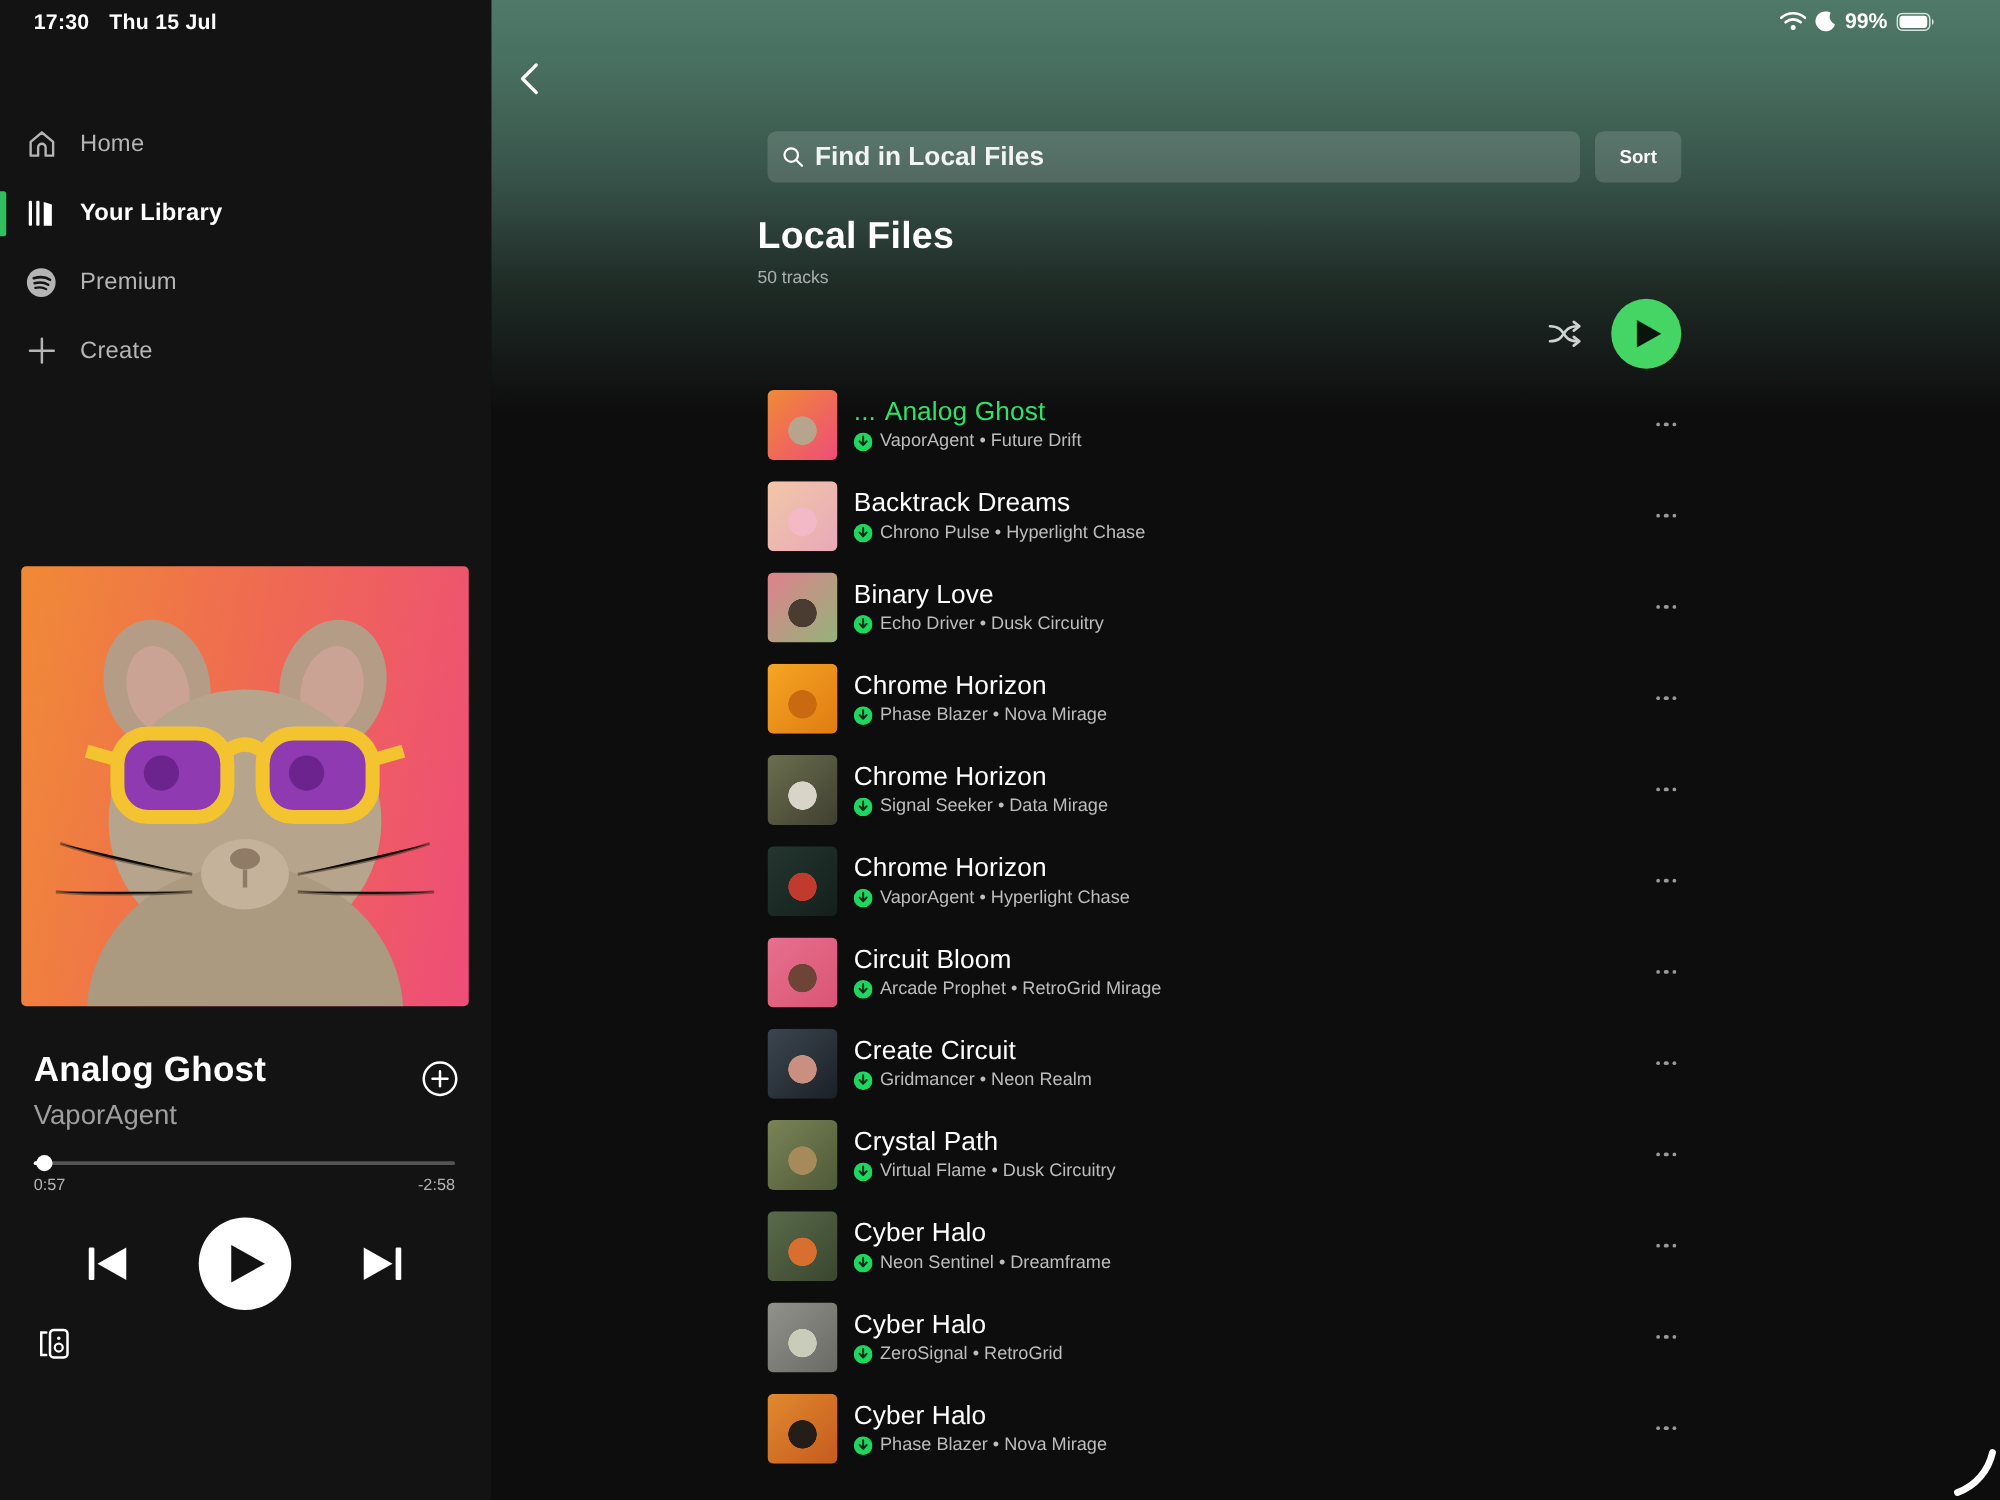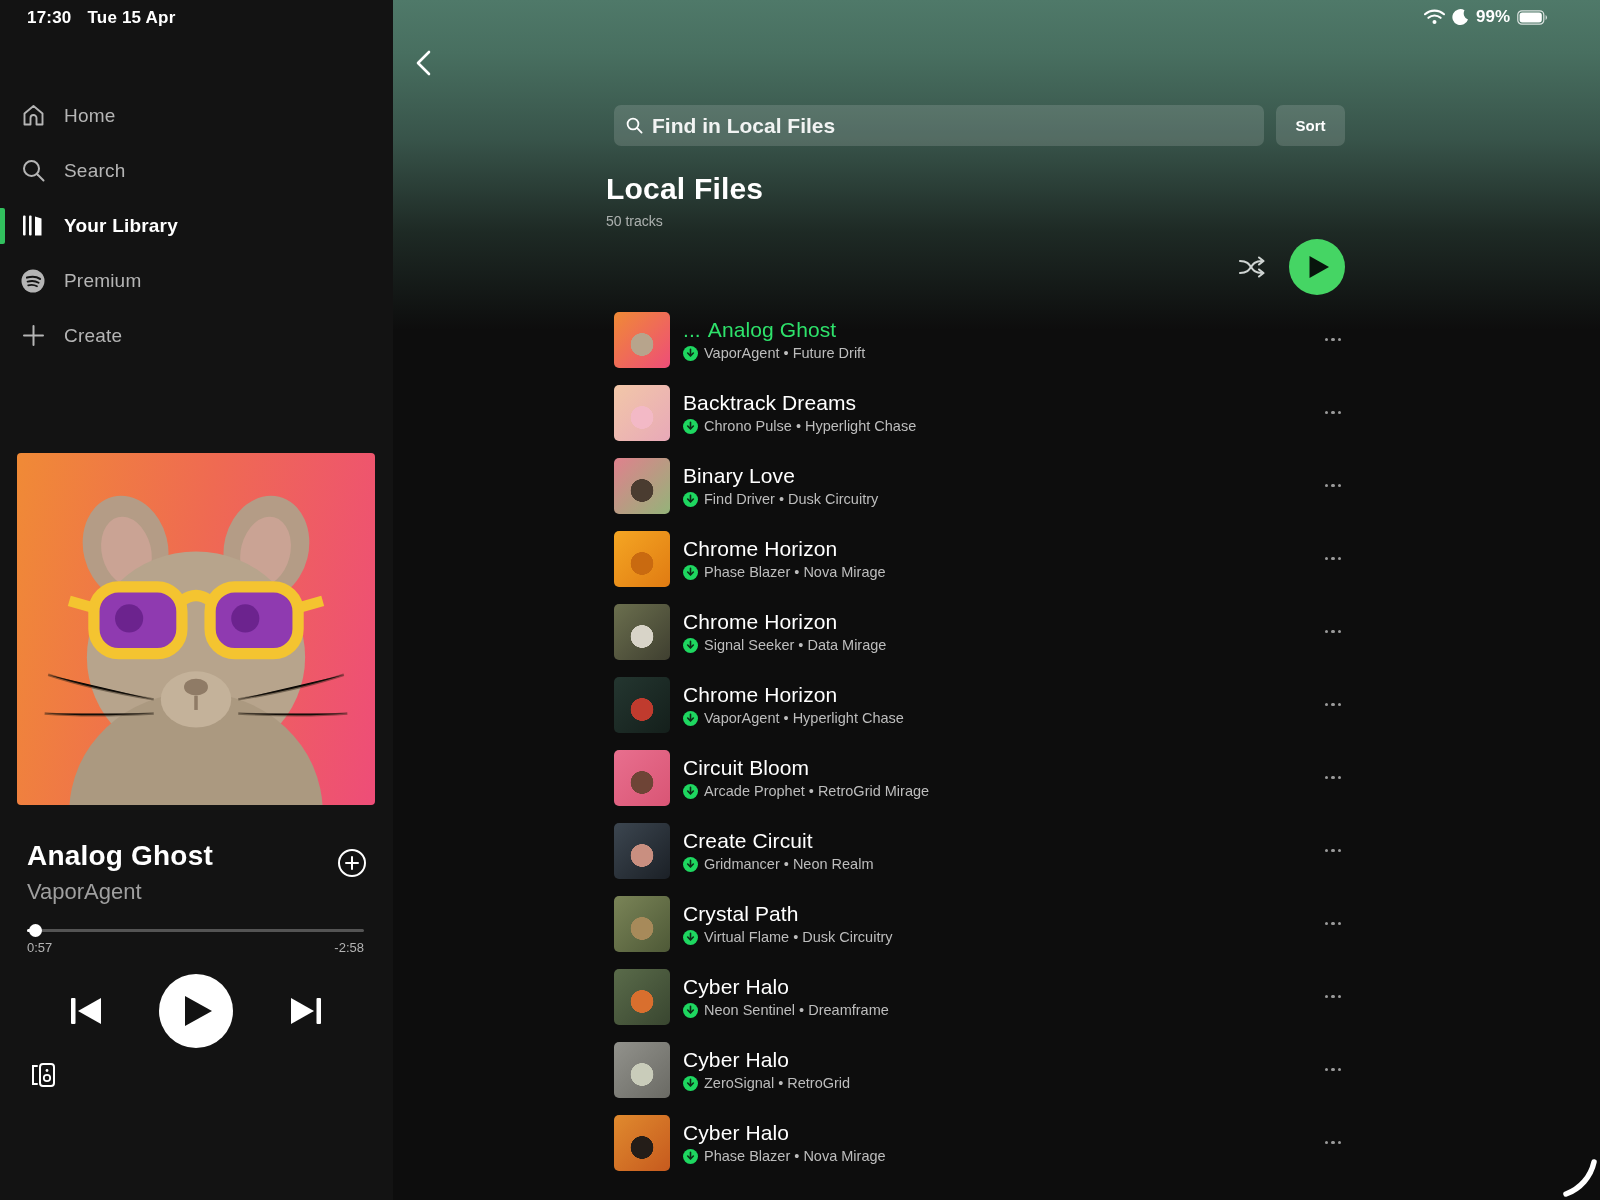--- a/index.html
+++ b/index.html
@@ -103,42 +103,33 @@
 
   .corner-arc { position:absolute; left:1480px; top:1100px; z-index:9; }
 </style>
 </head>
 <body>
 
 <div class="app">
 
   <div class="sidebar">
     <div class="statusbar-left">
-      <span>17:30</span><span class="date">Tue 15 Apr</span>
+      <span>17:30</span><span class="date">Thu 15 Jul</span>
     </div>
 
     <div class="nav" id="nav-container">
   <div class="nav-item">
     <span class="ico">
             <svg width="25" height="25" viewBox="0 0 25 25" fill="none" stroke-width="1.9" stroke-linejoin="round" stroke-linecap="round" stroke="currentColor">
               <path d="M3.5 10.5 L12.5 3 L21.5 10.5 V21.5 H15.5 V15 a3 3 0 0 0 -6 0 V21.5 H3.5 Z"></path>
             </svg>
           </span>
     <span class="lbl">Home</span>
   </div>
 
-  <div class="nav-item">
-    <span class="ico">
-            <svg width="25" height="25" viewBox="0 0 25 25" fill="none" stroke-width="2" stroke-linecap="round" stroke="currentColor">
-              <circle cx="10.5" cy="10.5" r="7.5"></circle>
-              <path d="M16.5 16.5 L22.5 22.5"></path>
-            </svg>
-          </span>
-    <span class="lbl">Search</span>
-  </div>
 
   <div class="nav-item active">
     <span class="ico">
             <svg width="25" height="25" viewBox="0 0 25 25" stroke="currentColor">
               <rect x="2" y="2.5" width="2.6" height="20" rx="1" fill="currentColor" stroke="none"></rect>
               <rect x="8" y="2.5" width="2.6" height="20" rx="1" fill="currentColor" stroke="none"></rect>
               <path d="M14 3.5 L20.5 5.5 V22.5 H14 Z" fill="currentColor" stroke="none"></path>
             </svg>
           </span>
     <span class="lbl">Your Library</span>
@@ -348,21 +339,21 @@
 
   <div class="trow">
     <div class="thumb" style="background: radial-gradient(circle at 50% 58%, rgb(74, 60, 48) 0px, rgb(74, 60, 48) 26%, transparent 27%), linear-gradient(135deg, rgb(224, 129, 141), rgb(148, 179, 121));"></div>
     <div class="tmeta">
       <div class="ttitle">Binary Love</div>
       <div class="tsub">
         <svg class="dl-ico" viewBox="0 0 16 16">
           <circle cx="8" cy="8" r="8" fill="#1ed760"></circle>
           <path d="M8 3.5 V10 M5 7.5 L8 10.7 L11 7.5" fill="none" stroke="#0d2b16" stroke-width="1.7" stroke-linecap="round" stroke-linejoin="round"></path>
         </svg>
-        <span>Find Driver • Dusk Circuitry</span>
+        <span>Echo Driver • Dusk Circuitry</span>
       </div>
     </div>
     <div class="more-btn">
             <i></i>
             <i></i>
             <i></i>
           </div>
   </div>
 
   <div class="trow">

